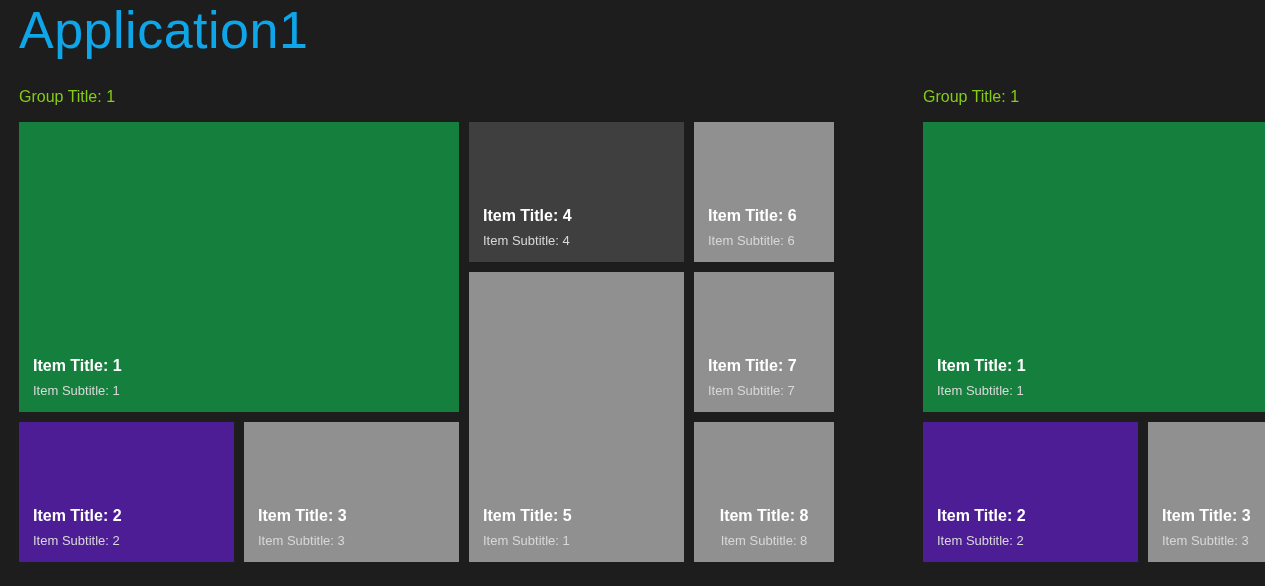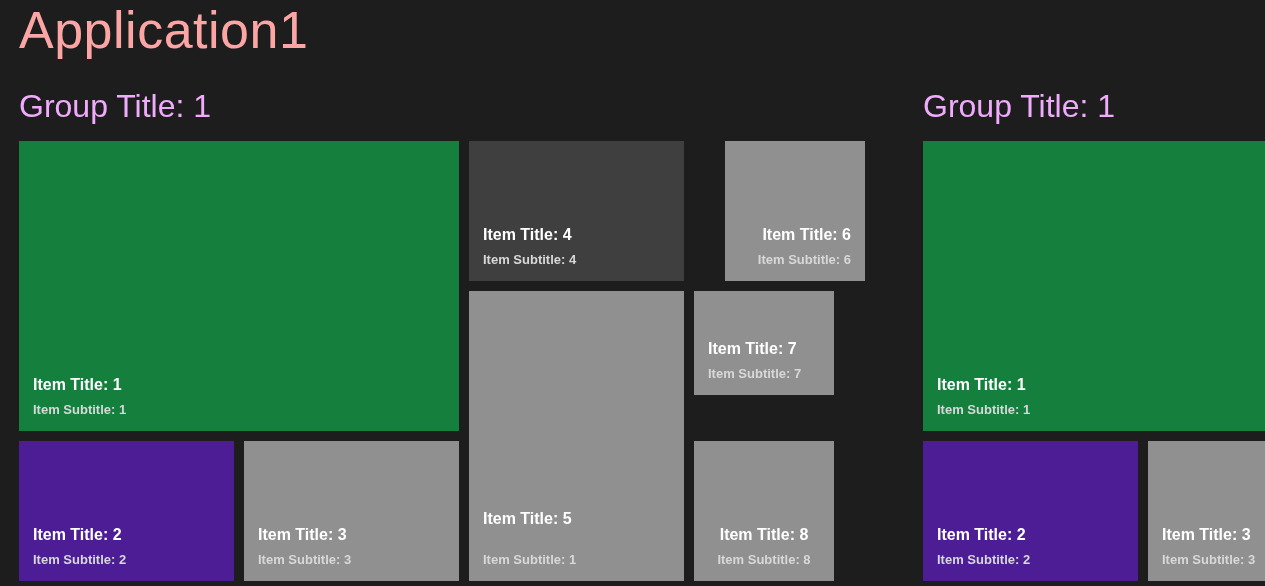--- a/index.html
+++ b/index.html
@@ -10,31 +10,31 @@
     background: #1d1d1d;
     font-family: "Segoe UI Light", "Segoe UI", Arial, sans-serif;
     color: #ffffff;
   }
   .app-title {
     position: absolute;
     left: 19px;
     top: 0px;
     font-size: 52px;
     font-weight: 200;
-    color: #fca5a5;
+    color: #0ea5e9;
     letter-spacing: 0.5px;
   }
   .group {
     position: absolute;
     top: 88px;
   }
   .group-title {
-    font-size: 32px;
+    font-size: 16px;
     font-weight: 300;
-    color: #f0abfc;
+    color: #84cc16;
     margin-bottom: 16px;
   }
   .tiles {
     position: relative;
   }
   .tile {
     position: absolute;
     display: flex;
     flex-direction: column;
     justify-content: flex-end;
@@ -44,21 +44,21 @@
   .tile-title {
     font-family: "Segoe UI", Arial, sans-serif;
     font-size: 16px;
     font-weight: 600;
     color: #ffffff;
     margin-bottom: 8px;
   }
   .tile-subtitle {
     font-family: "Segoe UI", Arial, sans-serif;
     font-size: 13px;
-    font-weight: 700;
+    font-weight: 400;
     color: #d8d8d8;
   }
   
   .c-light  { background: #15803d; }
   .c-med    { background: #909090; }
   .c-dark   { background: #4c1d95; }
   .c-darker { background: #3f3f40; }
 </style>
 </head>
 <body>
@@ -82,31 +82,31 @@
     <div class="tile c-med" style="left:225px; top:300px; width:215px; height:140px;">
       <div class="tile-title">Item Title: 3</div>
       <div class="tile-subtitle">Item Subtitle: 3</div>
     </div>
 
     <div class="tile c-darker" style="left:450px; top:0; width:215px; height:140px;">
       <div class="tile-title">Item Title: 4</div>
       <div class="tile-subtitle">Item Subtitle: 4</div>
     </div>
 
-    <div class="tile c-med" style="left:450px; top:150px; width:215px; height:290px;gap:16px;">
+    <div class="tile c-med" style="left:450px; top:150px; width:215px; height:290px;">
       <div class="tile-title">Item Title: 5</div>
       <div class="tile-subtitle">Item Subtitle: 1</div>
     </div>
 
-    <div class="tile c-med" style="left:706px; top:0; width:140px; height:140px;text-align:right;">
+    <div class="tile c-med" style="left:675px; top:0; width:140px; height:140px;">
       <div class="tile-title">Item Title: 6</div>
       <div class="tile-subtitle">Item Subtitle: 6</div>
     </div>
 
-    <div class="tile c-med" style="left:675px; top:150px; width:140px; height:104px;">
+    <div class="tile c-med" style="left:675px; top:150px; width:140px; height:140px;">
       <div class="tile-title">Item Title: 7</div>
       <div class="tile-subtitle">Item Subtitle: 7</div>
     </div>
 
     <div class="tile c-med" style="left:675px; top:300px; width:140px; height:140px;align-items:center;">
       <div class="tile-title">Item Title: 8</div>
       <div class="tile-subtitle">Item Subtitle: 8</div>
     </div>
 
   </div>

